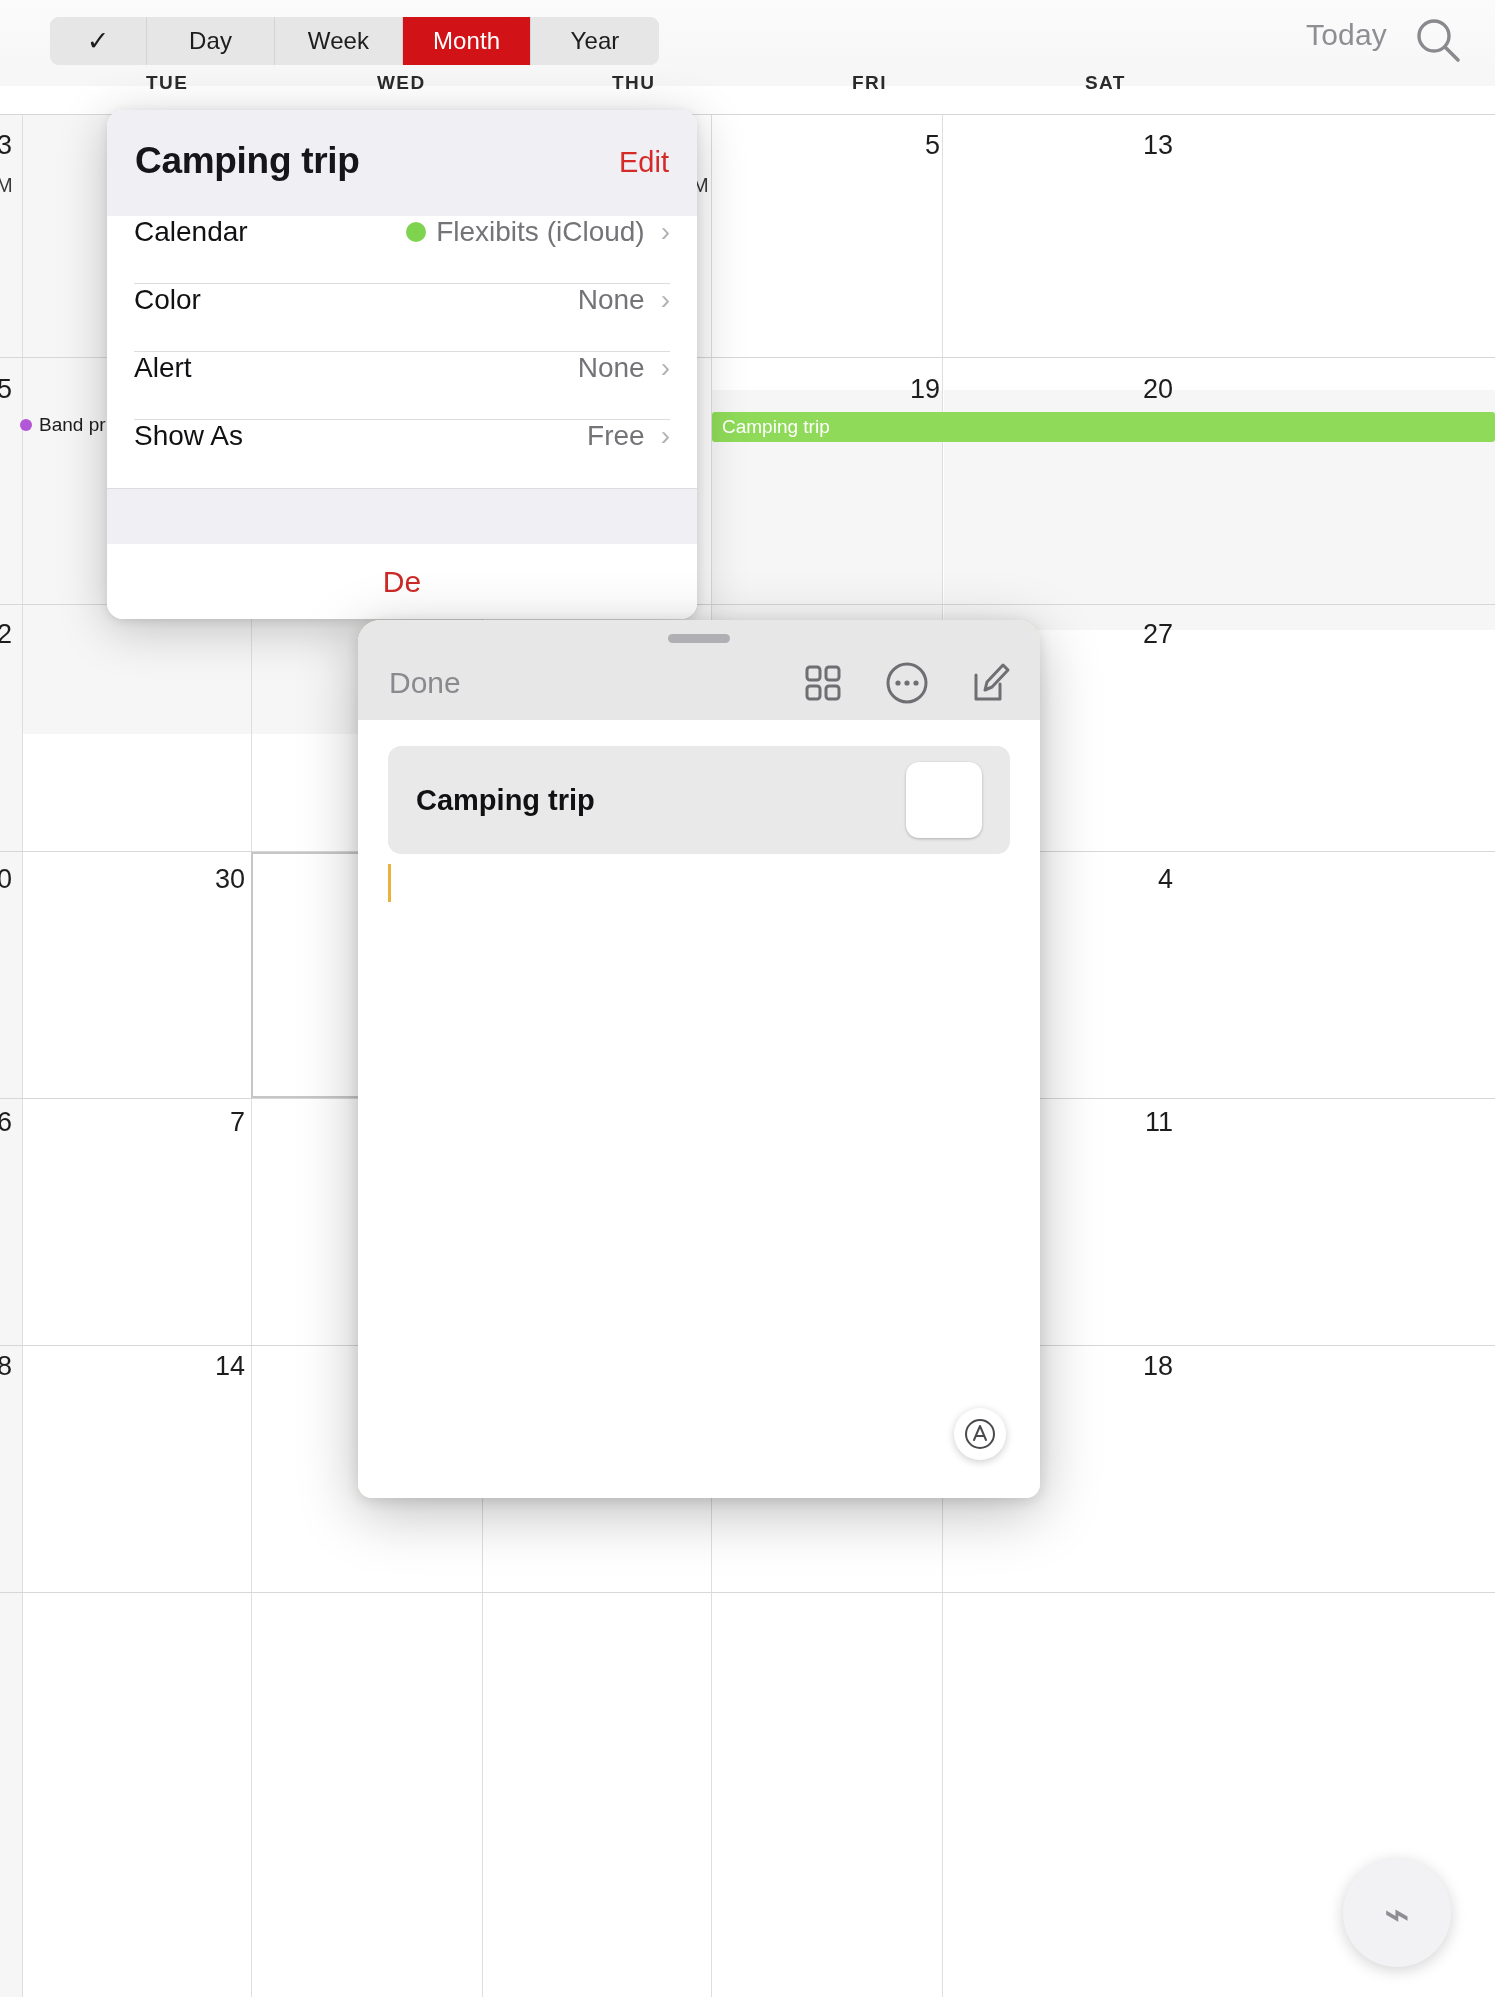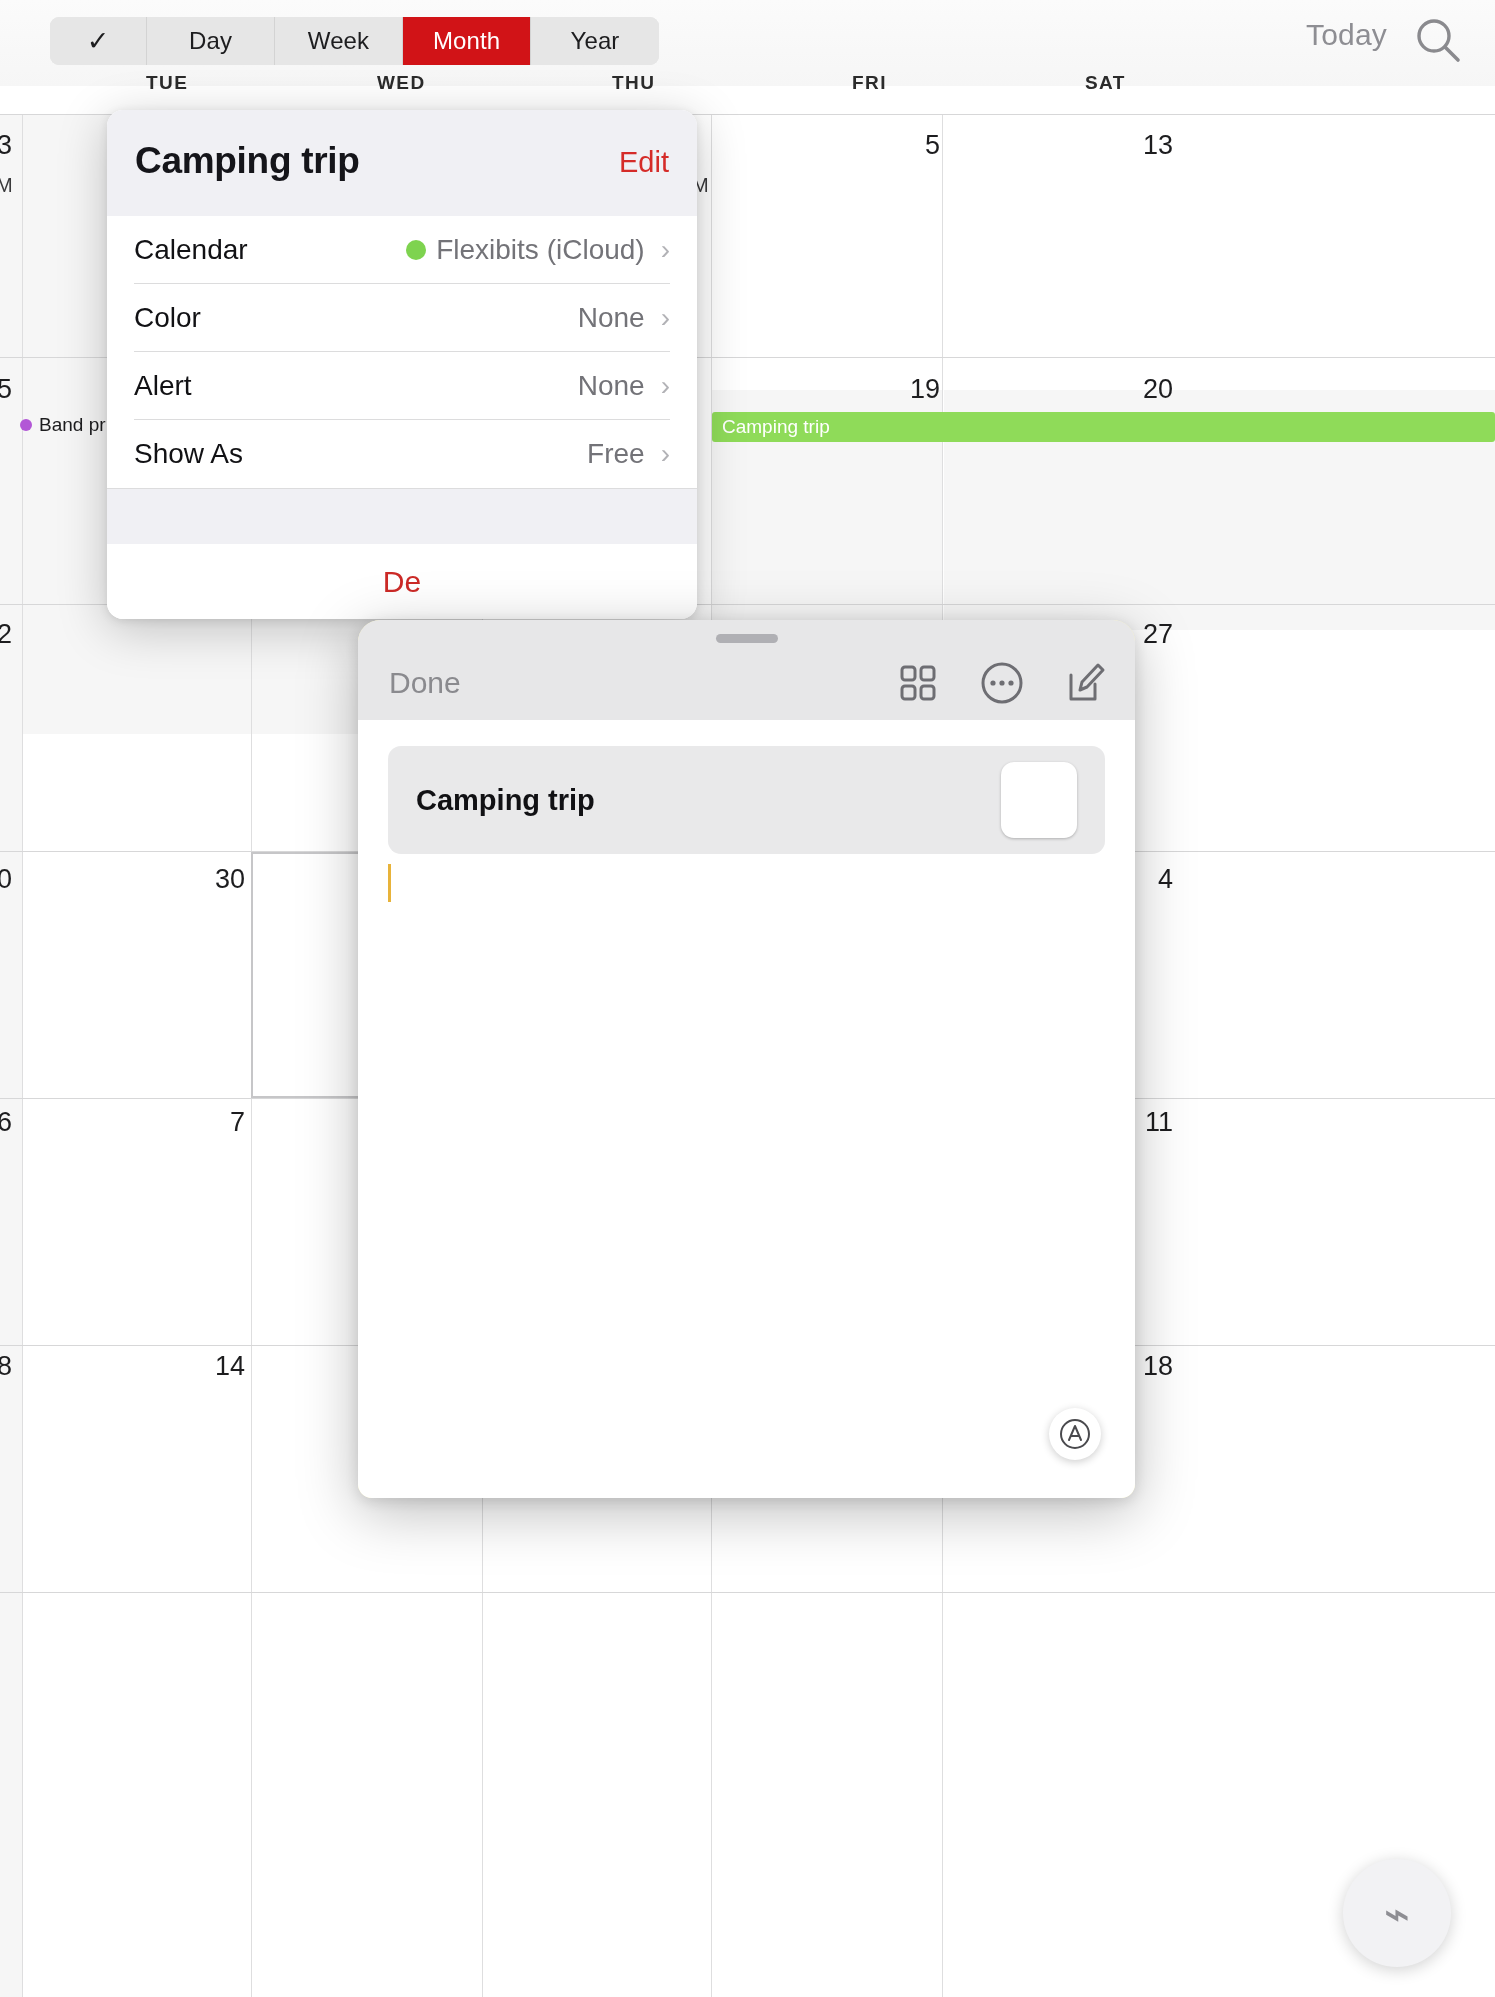--- a/index.html
+++ b/index.html
@@ -88,39 +88,39 @@
   }
   .pop-head { background: #f0f0f4; padding: 30px 28px 34px 28px; position: relative; }
   .pop-title { font-size: 37px; font-weight: 700; color: #15151a; letter-spacing: -.3px; }
   .pop-edit {
     position: absolute; right: 28px; top: 36px;
     font-size: 29px; color: #d52b28;
   }
   .pop-sub { margin-top: 16px; font-size: 26px; line-height: 1.28; color: #1d1d1f; }
   .pop-rows { background: #ffffff; }
   .prow {
-    height: 68px; margin: 0 27px; display: flex; align-items: center;
+    height: 68px; margin: 0 27px; display: flex; align-items: flex-start;
     border-bottom: 1px solid #dcdcdd; position: relative;
   }
   .prow:last-child { border-bottom: none; }
   .prow-label { font-size: 28px; color: #111114; }
   .prow-right {
     margin-left: auto; display: flex; align-items: center; gap: 10px;
     font-size: 28px; color: #737378;
   }
   .chev { color: #b2b2b6; font-size: 28px; margin-left: 6px; }
   .pop-gap { height: 56px; background: #f0f0f4; border-top: 1px solid #dcdcdd; }
   .pop-delete {
     height: 75px; background: #ffffff; display: flex; align-items: center;
     justify-content: center; font-size: 30px; color: #cc2a27;
   }
 
   
   .sheet {
-    position: absolute; left: 358px; top: 620px; width: 777px; height: 878px;
+    position: absolute; left: 358px; top: 620px; width: 682px; height: 878px;
     border-radius: 22px 22px 14px 14px; overflow: hidden;
     box-shadow: 0 14px 60px rgba(0,0,0,.26), 0 3px 14px rgba(0,0,0,.12);
     background: #fef9c3;
   }
   .sheet-head {
     position: relative; height: 100px; background: #e7e7e8;
   }
   .grabber {
     position: absolute; left: 50%; transform: translateX(-50%); top: 14px;
     width: 62px; height: 9px; border-radius: 5px; background: #b0b0b4;

